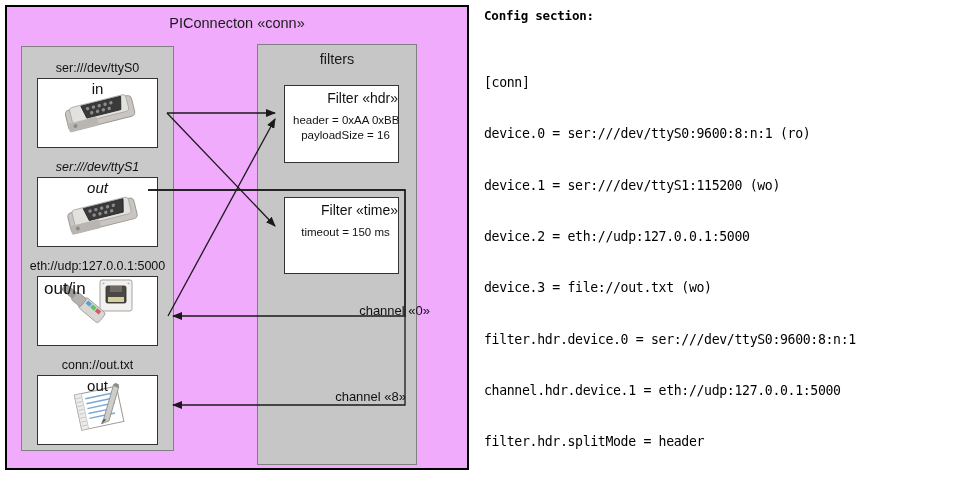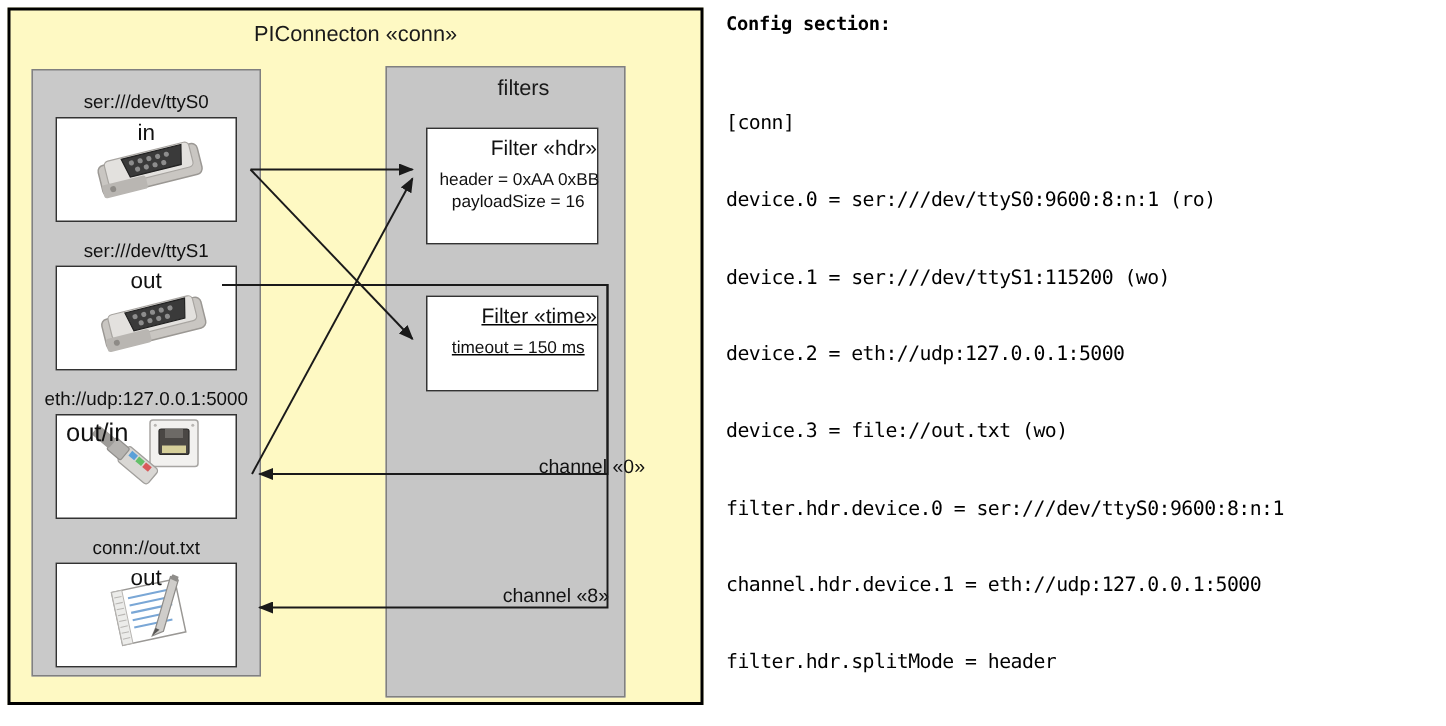--- a/index.html
+++ b/index.html
@@ -4,39 +4,39 @@
 <style>
   html,body{margin:0;padding:0;background:#ffffff;}
   body{
     width:964px;height:484px;position:relative;overflow:hidden;
     font-family:"Liberation Sans",sans-serif;
     -webkit-font-smoothing:antialiased;
   }
   
   #diagram{
     position:absolute;left:5px;top:5px;width:464px;height:465px;
-    border:2px solid #000;background:#fef9c3;box-sizing:border-box;
+    border:2px solid #000;background:#f0abfc;box-sizing:border-box;
   }
   #diagram-title{
     position:absolute;left:0;top:8px;width:100%;text-align:center;
     font-size:14.5px;color:#1a1a1a;
   }
   
   #devices-panel{
     position:absolute;left:14px;top:39px;width:153px;height:405px;
     background:#c9c9c9;border:1.5px solid #808080;box-sizing:border-box;padding-left:18px;
   }
   
   #filters-panel{
     position:absolute;left:250px;top:37px;width:160px;height:421px;
     background:#c6c6c6;border:1.5px solid #808080;box-sizing:border-box;
   }
   #filters-title{
     position:absolute;left:0;top:6px;width:100%;text-align:center;
-    font-size:14.5px;color:#1a1a1a;margin-left:12px;
+    font-size:14.5px;color:#1a1a1a;
   }
   
   .device-block{position:absolute;left:0;width:100%;}
   .device-label{
     text-align:center;font-size:12.5px;color:#111;
     line-height:15px;white-space:nowrap;
   }
   .device-box{
     position:relative;margin:2px auto 0 auto;width:121px;height:70px;
     background:#fff;border:1.4px solid #333;box-sizing:border-box;
@@ -115,21 +115,21 @@
                   <circle cx="72" cy="32" r="1.7"></circle>
               </g>
               <rect x="28" y="37" width="30" height="9" rx="2" fill="#b9b6b2"></rect>
               <circle cx="35" cy="41" r="2" fill="#8e8b87"></circle>
             </g>
           </svg>
         </div>
       </div>
     </div>
 
-    <div class="device-block" style="top:113px;">
+    <div class="device-block" style="top:113px;font-style:italic;">
       <div class="device-label">ser:///dev/ttyS1</div>
       <div class="device-box">
         <div class="device-dir">out</div>
         <div class="icon-wrap">
           <svg width="121" height="58" viewBox="0 0 121 58">
             <g transform="rotate(-14 61 36)">
               <rect x="30" y="28" width="68" height="21" rx="4" fill="#c9c6c2" stroke="#9b9894" stroke-width="1"></rect>
               <rect x="35" y="26" width="58" height="17" rx="3" fill="#e3e1de" stroke="#a8a5a1" stroke-width="0.8"></rect>
               <path d="M47 27 L88 27 L85 40 L50 40 Z" fill="#3a3a3a" stroke="#222" stroke-width="0.8"></path>
               <g fill="#8d8d8d">
@@ -219,21 +219,21 @@
     <div id="filters-title">filters</div>
 
     <div class="filter-box" style="left:26px;top:40px;width:115px;height:78px;">
       <div class="filter-title">Filter «hdr»</div>
       <div class="filter-props">
         <div class="filter-prop">header = 0xAA 0xBB</div>
         <div class="filter-prop">payloadSize = 16</div>
       </div>
     </div>
 
-    <div class="filter-box" style="left:26px;top:152px;width:115px;height:64px;text-decoration:underline;">
+    <div class="filter-box" style="left:26px;top:152px;width:115px;height:77px;">
       <div class="filter-title">Filter «time»</div>
       <div class="filter-props">
         <div class="filter-prop">timeout = 150 ms</div>
       </div>
     </div>
 
     <div class="channel-label" style="left:0;top:258px;width:172px;">channel «0»</div>
     <div class="channel-label" style="left:0;top:344px;width:148px;">channel «8»</div>
   </div>
 

